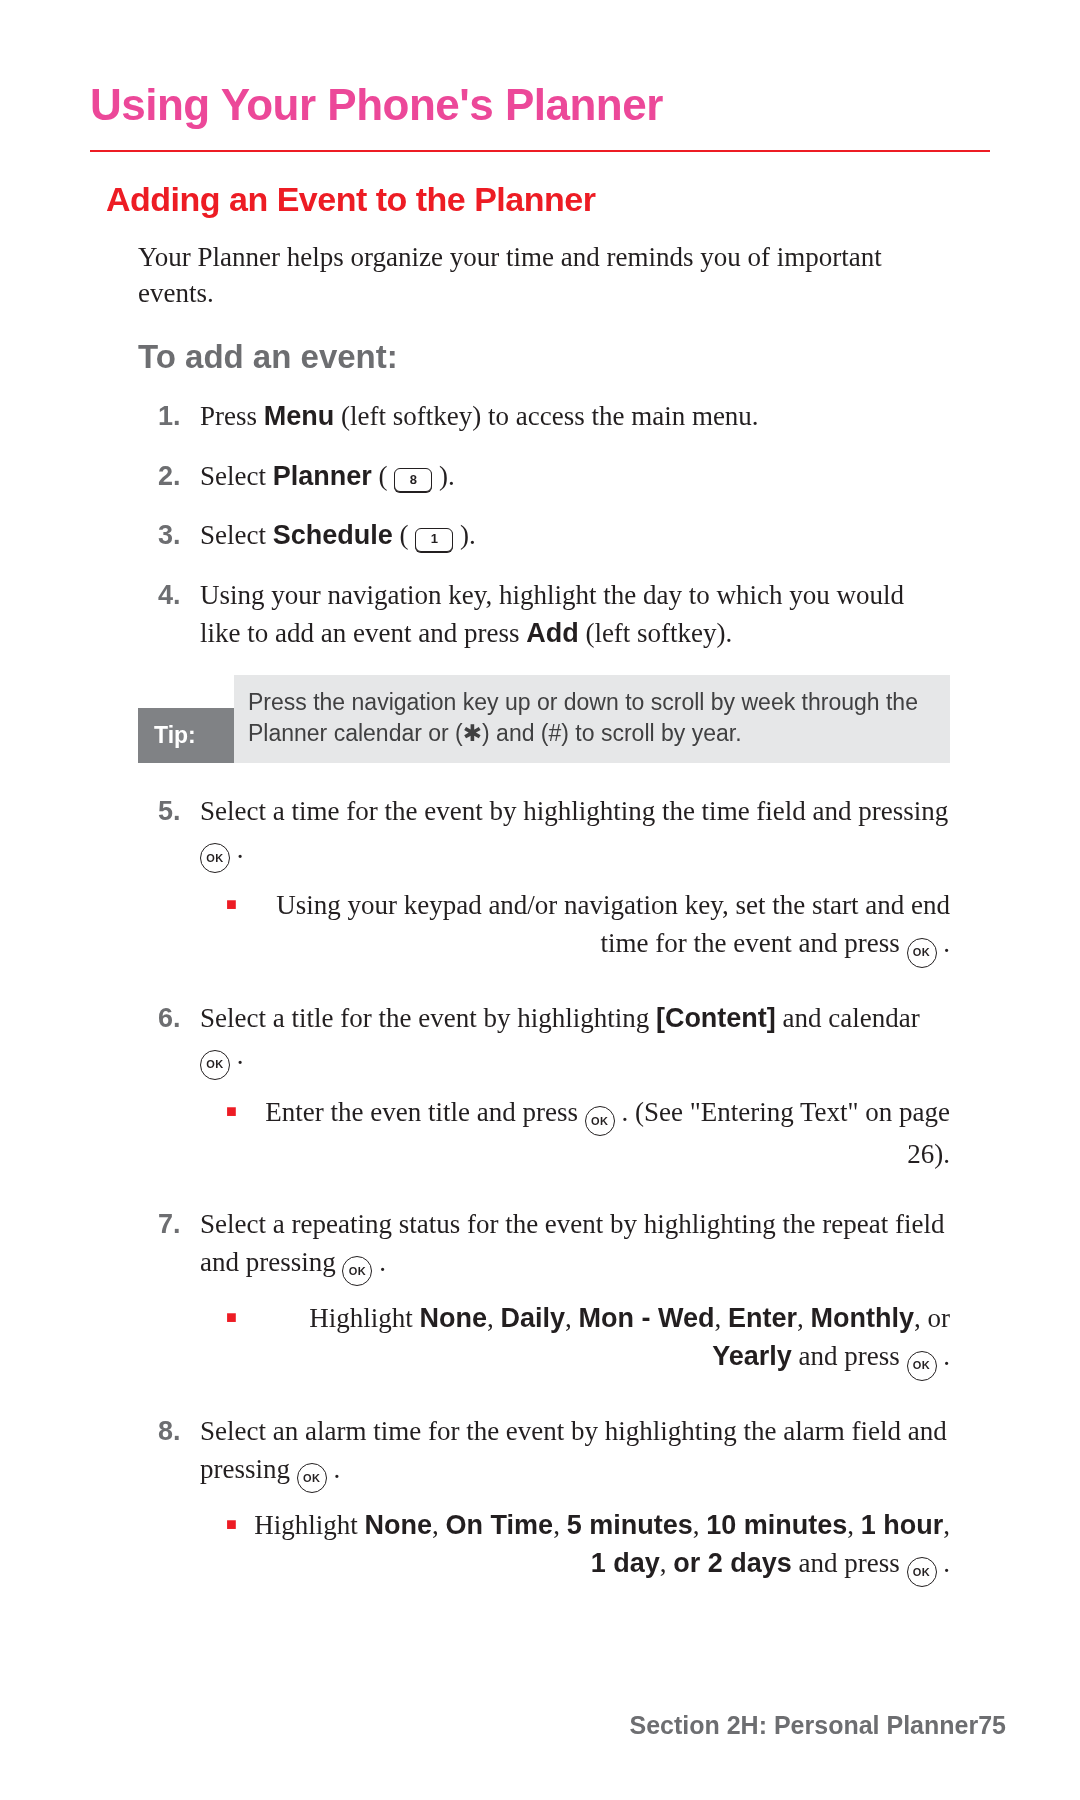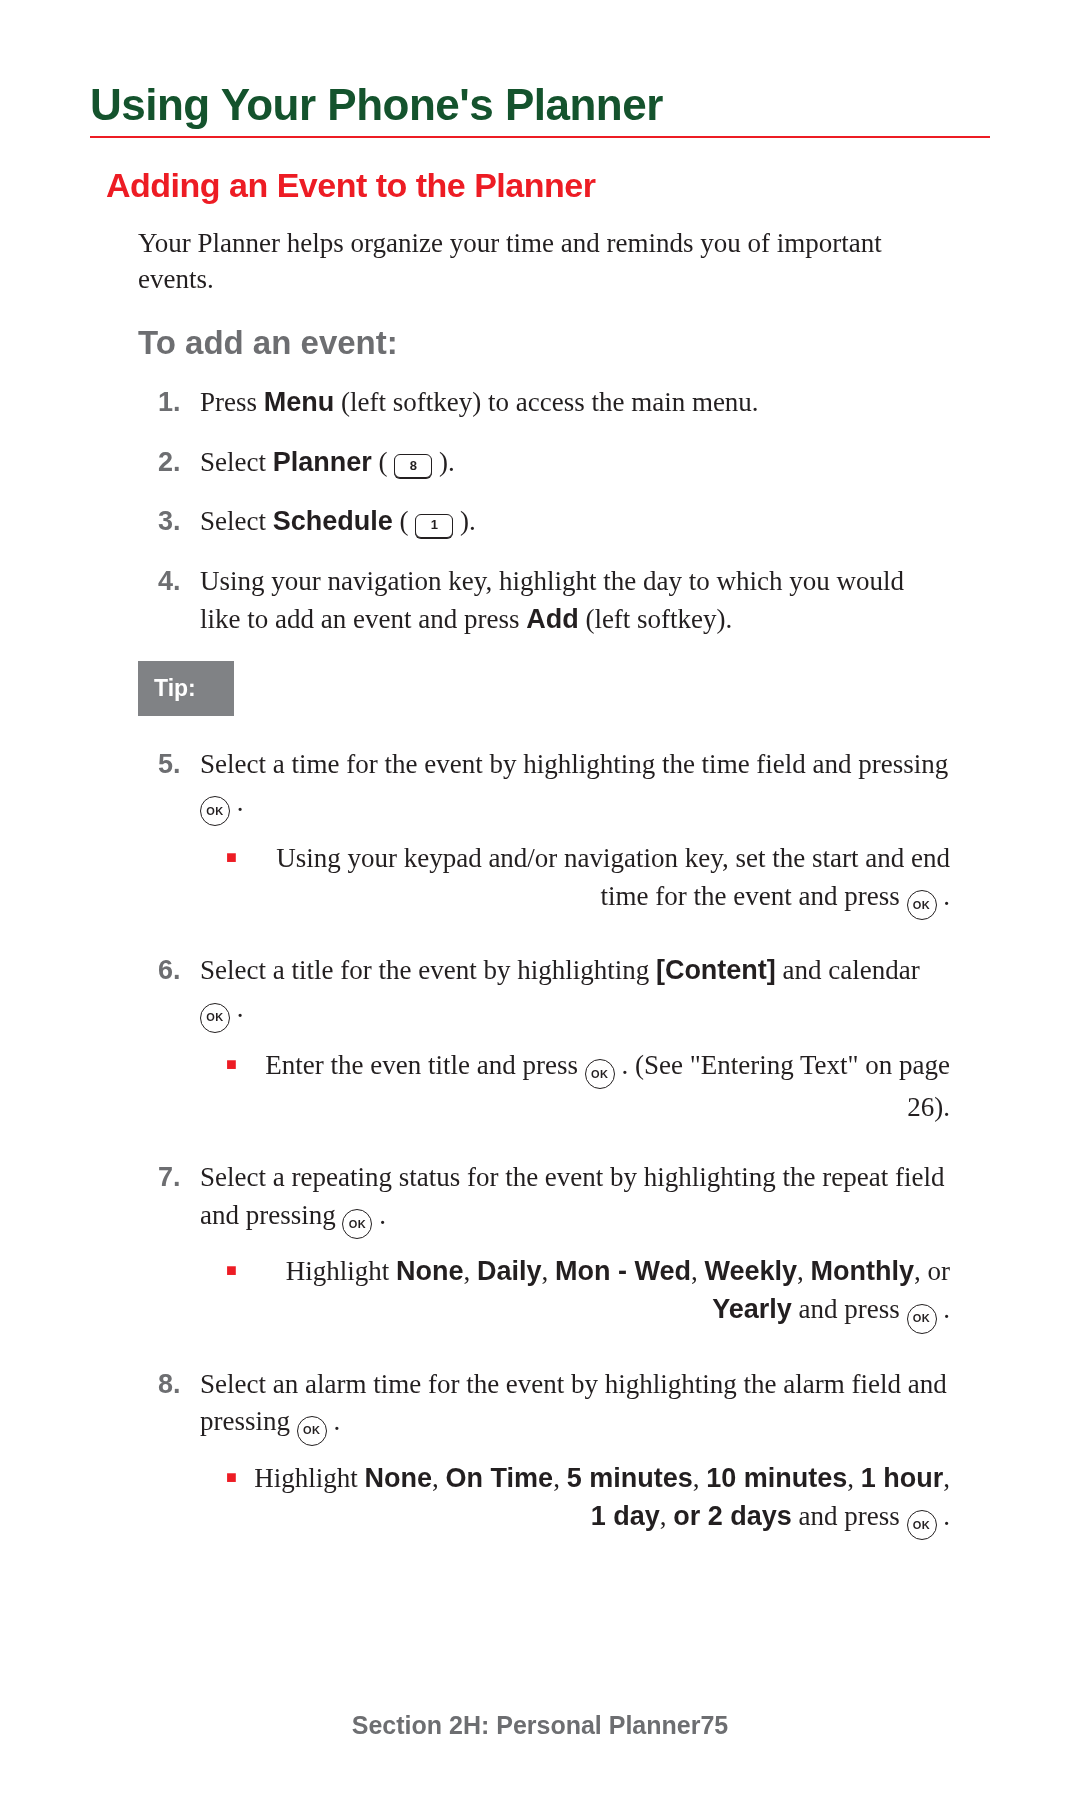--- a/index.html
+++ b/index.html
@@ -1,36 +1,36 @@
 <!DOCTYPE html>
 <html><head>
 <meta charset="utf-8">
 <style>
   * { box-sizing: border-box; margin: 0; padding: 0; }
   html, body { width: 1080px; height: 1800px; background: #fff; font-family: Georgia, 'Times New Roman', serif; color: #231f20; }
   .page { position: relative; width: 1080px; height: 1800px; padding: 80px 90px 60px 90px; }
-  .h1 { color: #14532d; font-family: 'Helvetica Neue', Helvetica, Arial, sans-serif; font-weight: 700; font-size: 44px; letter-spacing: -0.5px; border-bottom: 2px solid #ed1c24; padding-bottom: 6px; margin-bottom: 28px; }
+  .h1 { color: #ec4899; font-family: 'Helvetica Neue', Helvetica, Arial, sans-serif; font-weight: 700; font-size: 44px; letter-spacing: -0.5px; border-bottom: 2px solid #ed1c24; padding-bottom: 20px; margin-bottom: 28px; }
   .h2 { color: #ed1c24; font-family: 'Helvetica Neue', Helvetica, Arial, sans-serif; font-weight: 700; font-size: 34px; letter-spacing: -0.5px; margin-left: 16px; margin-bottom: 20px; }
   .intro { font-size: 27px; line-height: 1.35; margin-left: 48px; margin-right: 40px; margin-bottom: 26px; }
   .subhead { font-family: 'Helvetica Neue', Helvetica, Arial, sans-serif; font-weight: 700; color: #6d6e71; font-size: 33px; margin-left: 48px; margin-bottom: 22px; }
   .ol { list-style: none; margin-left: 68px; margin-right: 40px; }
   .ol > li { display: flex; font-size: 27px; line-height: 1.4; margin-bottom: 22px; }
   .ol .num { font-family: 'Helvetica Neue', Helvetica, Arial, sans-serif; font-weight: 700; color: #6d6e71; width: 42px; flex: none; }
   .ol .body { flex: 1; }
   .b { font-family: 'Helvetica Neue', Helvetica, Arial, sans-serif; font-weight: 700; }
   .ul { list-style: none; margin-top: 14px; }
   .ul > li { display: flex; font-size: 27px; line-height: 1.4; margin-bottom: 10px; padding-left: 26px; }
   .ul .sq { width: 26px; flex: none; color: #ed1c24; font-size: 18px; line-height: 34px; }
   .ul .sbody { flex: 1; text-align: right; }
   .keycap { display: inline-flex; align-items: center; justify-content: center; min-width: 38px; height: 24px; border: 1.5px solid #231f20; border-radius: 6px; font-family: Arial, sans-serif; font-weight: 700; font-size: 13px; vertical-align: 1px; padding: 0 6px; background: #fff; box-shadow: 0 1px 0 #231f20; }
   .ok { display: inline-flex; align-items: center; justify-content: center; width: 30px; height: 30px; border: 1.5px solid #231f20; border-radius: 50%; font-family: Arial, sans-serif; font-weight: 700; font-size: 11px; vertical-align: -4px; line-height: 1; letter-spacing: 0.5px; }
   .tipbox { display: flex; margin: 6px 40px 30px 48px; align-items: flex-end; }
   .tiplabel { background: #808285; color: #fff; font-family: 'Helvetica Neue', Helvetica, Arial, sans-serif; font-weight: 700; font-size: 23px; padding: 14px 16px 14px 16px; width: 96px; flex: none; }
   .tipbody { background: #e6e7e8; font-family: 'Helvetica Neue', Helvetica, Arial, sans-serif; font-size: 23px; line-height: 1.35; padding: 12px 18px 14px 14px; flex: 1; color: #404041; }
-  .footer { position: absolute; left: 90px; right: 90px; bottom: 60px; display: flex; justify-content: center; font-family: 'Helvetica Neue', Helvetica, Arial, sans-serif; font-weight: 700; color: #6d6e71; font-size: 25px; }
+  .footer { position: absolute; left: 90px; right: 74px; bottom: 60px; display: flex; justify-content: flex-end; font-family: 'Helvetica Neue', Helvetica, Arial, sans-serif; font-weight: 700; color: #6d6e71; font-size: 25px; }
 </style>
 </head>
 <body>
 
 <div class="page">
   <div class="h1">Using Your Phone's Planner</div>
   <div class="h2">Adding an Event to the Planner</div>
   <p class="intro">Your Planner helps organize your time and reminds you of important events.</p>
   <p class="subhead">To add an event:</p>
 
@@ -48,20 +48,21 @@
       <span class="body"><span>Select </span><span class="b">Schedule</span><span> ( </span><span class="keycap">1</span><span> ).</span></span>
     </li>
     <li>
       <span class="num">4.</span>
       <span class="body"><span>Using your navigation key, highlight the day to which you would like to add an event and press </span><span class="b">Add</span><span> (left softkey).</span></span>
     </li>
   </ol>
 
   <div class="tipbox">
     <div class="tiplabel">Tip:</div>
+    <div class="tipbody">Press the navigation key up or down to scroll by week through the Planner calendar or (✱) and (#) to scroll by year.</div>
   </div>
 
   <ol class="ol">
     <li>
       <span class="num">5.</span>
       <span class="body">
         <span>Select a time for the event by highlighting the time field and pressing </span><span class="ok">OK</span><span> .</span>
         <ul class="ul">
           <li>
               <span class="sq">■</span>
@@ -82,21 +83,21 @@
         </ul>
       </span>
     </li>
     <li>
       <span class="num">7.</span>
       <span class="body">
         <span>Select a repeating status for the event by highlighting the repeat field and pressing </span><span class="ok">OK</span><span> .</span>
         <ul class="ul">
           <li>
               <span class="sq">■</span>
-              <span class="sbody"><span>Highlight </span><span class="b">None</span><span>, </span><span class="b">Daily</span><span>, </span><span class="b">Mon - Wed</span><span>, </span><span class="b">Weekly</span><span>, </span><span class="b">Monthly</span><span>, or </span><span class="b">Yearly</span><span> and press </span><span class="ok">OK</span><span> .</span></span>
+              <span class="sbody"><span>Highlight </span><span class="b">None</span><span>, </span><span class="b">Daily</span><span>, </span><span class="b">Mon - Wed</span><span>, </span><span class="b">Enter</span><span>, </span><span class="b">Monthly</span><span>, or </span><span class="b">Yearly</span><span> and press </span><span class="ok">OK</span><span> .</span></span>
             </li>
         </ul>
       </span>
     </li>
     <li>
       <span class="num">8.</span>
       <span class="body">
         <span>Select an alarm time for the event by highlighting the alarm field and pressing </span><span class="ok">OK</span><span> .</span>
         <ul class="ul">
           <li>

